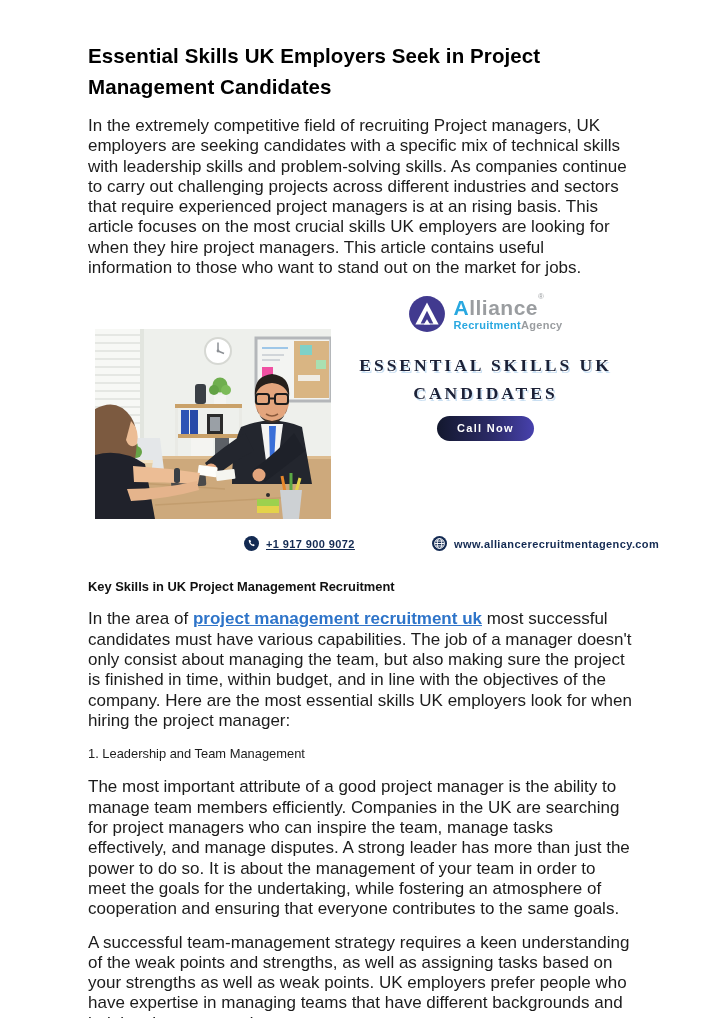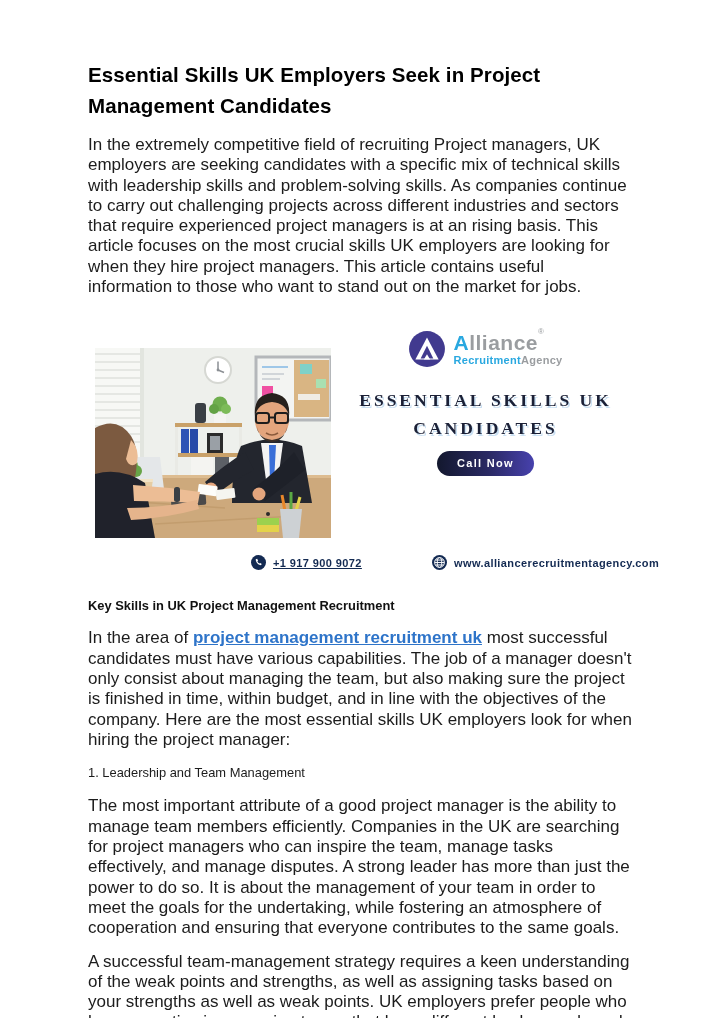--- a/index.html
+++ b/index.html
@@ -5,21 +5,21 @@
   html,body{margin:0;padding:0;background:#ffffff;}
   .page{
     position:relative;
     width:720px;height:1018px;
     margin:0 auto;
     background:#ffffff;
     font-family:"Liberation Sans",sans-serif;
     color:#1c1c1c;
     overflow:hidden;
     box-sizing:border-box;
-    padding:59px 88px 0 88px;
+    padding:40px 88px 0 88px;
   }
   .doc-title{
     margin:0 0 14px 0;
     font-size:20.5px;line-height:31px;
     font-weight:700;color:#000000;
     letter-spacing:0.1px;
   }
   .para{
     margin:0 0 13px 0;
     font-size:17px;line-height:20.3px;
@@ -44,21 +44,21 @@
   .banner-photo{
     position:absolute;left:7px;top:38px;
     width:236px;height:190px;overflow:hidden;
   }
   .banner-right{
     position:absolute;left:245px;top:0;width:305px;
     text-align:center;
   }
   .logo{
     display:inline-flex;align-items:center;gap:7px;
-    margin-top:18px;height:42px;
+    margin-top:2px;height:42px;
   }
   .logo-text{text-align:left;line-height:1;}
   .logo-line1{
     font-size:21px;font-weight:700;letter-spacing:0.5px;
     font-family:"Liberation Sans",sans-serif;
   }
   .logo-line1 .blue{color:#29a8e0;}
   .logo-line1 .gray{color:#9a9da0;}
   .logo-reg{font-size:8px;color:#9a9da0;vertical-align:top;position:relative;top:-4px;font-weight:400;}
   .logo-line2{font-size:11px;font-weight:700;margin-top:2px;letter-spacing:0.3px;}
@@ -82,21 +82,21 @@
     color:#ffffff;font-size:11px;font-weight:700;letter-spacing:1.3px;
     font-family:"Liberation Sans",sans-serif;
     cursor:pointer;
   }
   .contact{
     position:absolute;top:245px;
     display:flex;align-items:center;gap:7px;
     font-size:11px;font-weight:700;color:#132a52;letter-spacing:0.4px;
     cursor:pointer;
   }
-  .contact-phone{left:163px;}
+  .contact-phone{left:156px;}
   .contact-web{left:344px;}
   .contact-phone .num{text-decoration:underline;}
   .round-icon{width:15px;height:15px;flex:0 0 auto;}
 </style>
 </head>
 <body>
 
 <div class="page">
 
   <h1 class="doc-title">Essential Skills UK Employers Seek in Project Management Candidates</h1>

